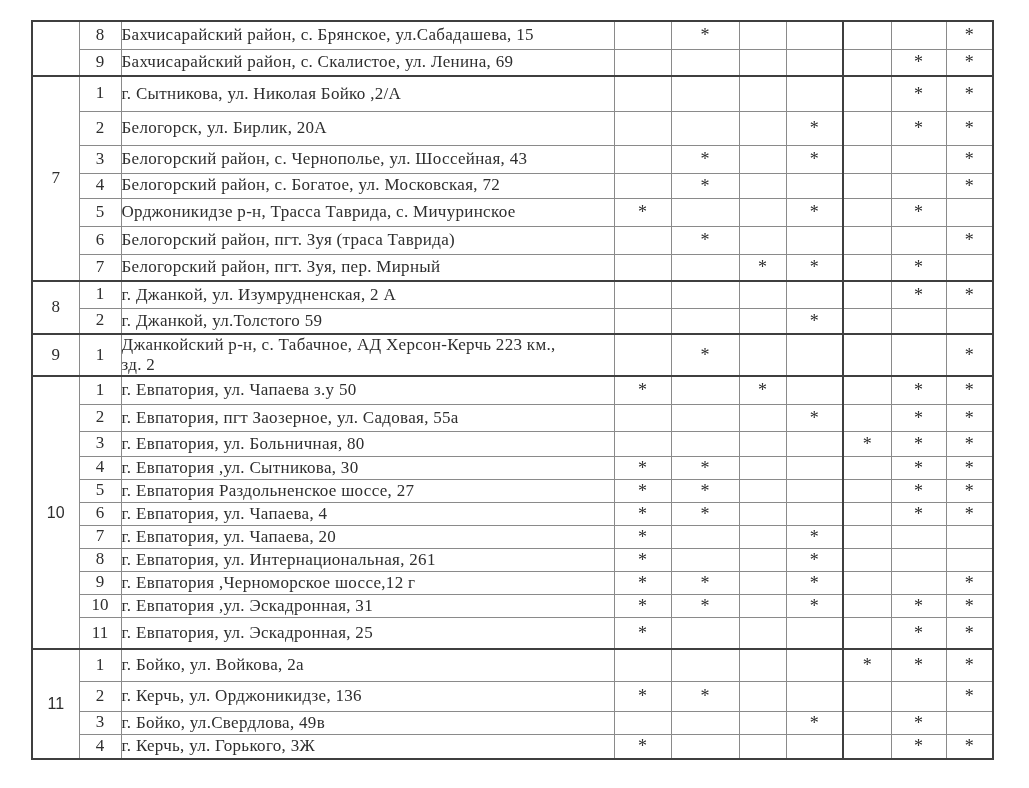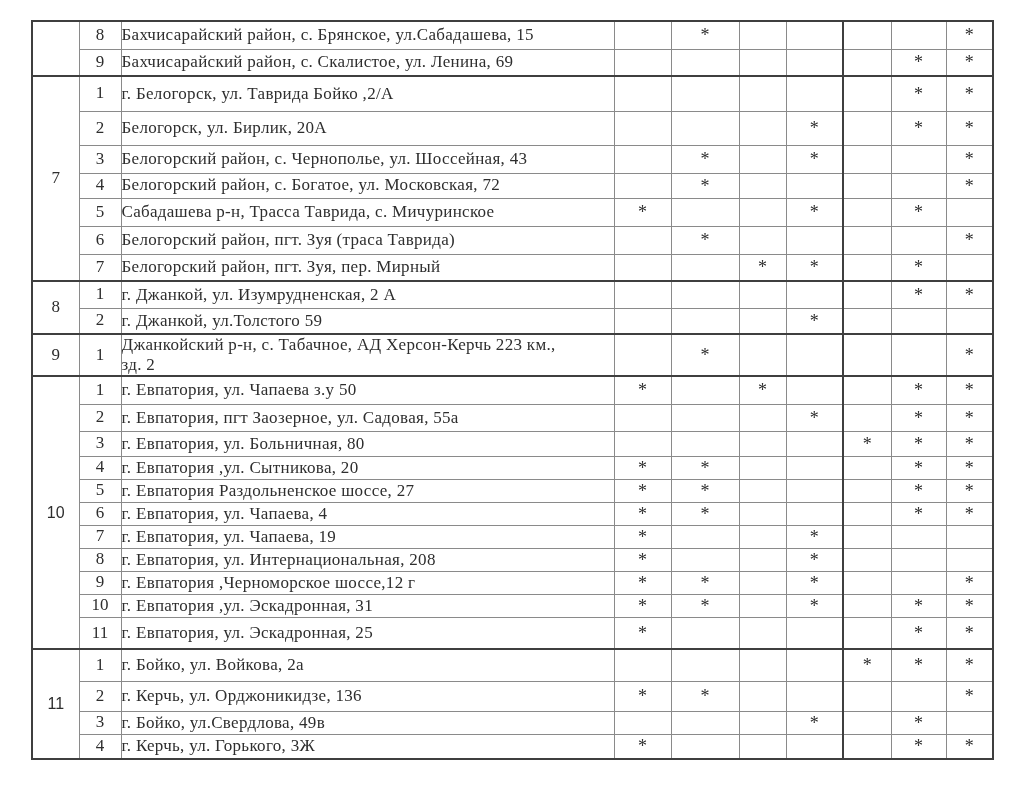--- a/index.html
+++ b/index.html
@@ -100,21 +100,21 @@
           <td class="mark"></td>
           <td class="mark"></td>
           <td class="mark m4"></td>
           <td class="mark"></td>
           <td class="mark">*</td>
           <td class="mark">*</td>
         </tr>
         <tr class="gstart" style="height: 35px;">
           <td class="glabel" rowspan="7">7</td>
           <td class="rownum">1</td>
-          <td class="addr">г. Белогорск, ул. Таврида Бойко ,2/А</td>
+          <td class="addr">г. Сытникова, ул. Николая Бойко ,2/А</td>
           <td class="mark"></td>
           <td class="mark"></td>
           <td class="mark"></td>
           <td class="mark m4"></td>
           <td class="mark"></td>
           <td class="mark">*</td>
           <td class="mark">*</td>
         </tr>
         <tr style="height: 34px;">
           <td class="rownum">2</td>
@@ -144,21 +144,21 @@
           <td class="mark"></td>
           <td class="mark">*</td>
           <td class="mark"></td>
           <td class="mark m4"></td>
           <td class="mark"></td>
           <td class="mark"></td>
           <td class="mark">*</td>
         </tr>
         <tr style="height: 28px;">
           <td class="rownum">5</td>
-          <td class="addr">Сабадашева р-н, Трасса Таврида, с. Мичуринское</td>
+          <td class="addr">Орджоникидзе р-н, Трасса Таврида, с. Мичуринское</td>
           <td class="mark">*</td>
           <td class="mark"></td>
           <td class="mark"></td>
           <td class="mark m4">*</td>
           <td class="mark"></td>
           <td class="mark">*</td>
           <td class="mark"></td>
         </tr>
         <tr style="height: 28px;">
           <td class="rownum">6</td>
@@ -247,21 +247,21 @@
           <td class="mark"></td>
           <td class="mark"></td>
           <td class="mark"></td>
           <td class="mark m4"></td>
           <td class="mark">*</td>
           <td class="mark">*</td>
           <td class="mark">*</td>
         </tr>
         <tr style="height: 23px;">
           <td class="rownum">4</td>
-          <td class="addr">г. Евпатория ,ул. Сытникова, 20</td>
+          <td class="addr">г. Евпатория ,ул. Сытникова, 30</td>
           <td class="mark">*</td>
           <td class="mark">*</td>
           <td class="mark"></td>
           <td class="mark m4"></td>
           <td class="mark"></td>
           <td class="mark">*</td>
           <td class="mark">*</td>
         </tr>
         <tr style="height: 23px;">
           <td class="rownum">5</td>
@@ -280,32 +280,32 @@
           <td class="mark">*</td>
           <td class="mark">*</td>
           <td class="mark"></td>
           <td class="mark m4"></td>
           <td class="mark"></td>
           <td class="mark">*</td>
           <td class="mark">*</td>
         </tr>
         <tr style="height: 23px;">
           <td class="rownum">7</td>
-          <td class="addr">г. Евпатория, ул. Чапаева, 19</td>
+          <td class="addr">г. Евпатория, ул. Чапаева, 20</td>
           <td class="mark">*</td>
           <td class="mark"></td>
           <td class="mark"></td>
           <td class="mark m4">*</td>
           <td class="mark"></td>
           <td class="mark"></td>
           <td class="mark"></td>
         </tr>
         <tr style="height: 23px;">
           <td class="rownum">8</td>
-          <td class="addr">г. Евпатория, ул. Интернациональная, 208</td>
+          <td class="addr">г. Евпатория, ул. Интернациональная, 261</td>
           <td class="mark">*</td>
           <td class="mark"></td>
           <td class="mark"></td>
           <td class="mark m4">*</td>
           <td class="mark"></td>
           <td class="mark"></td>
           <td class="mark"></td>
         </tr>
         <tr style="height: 23px;">
           <td class="rownum">9</td>

